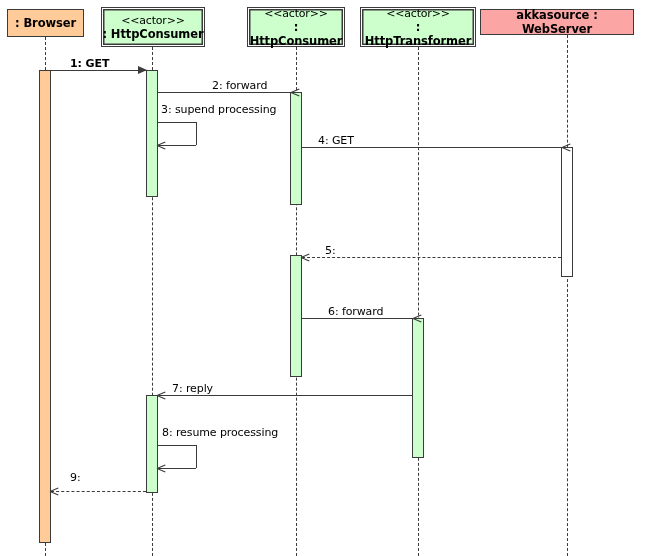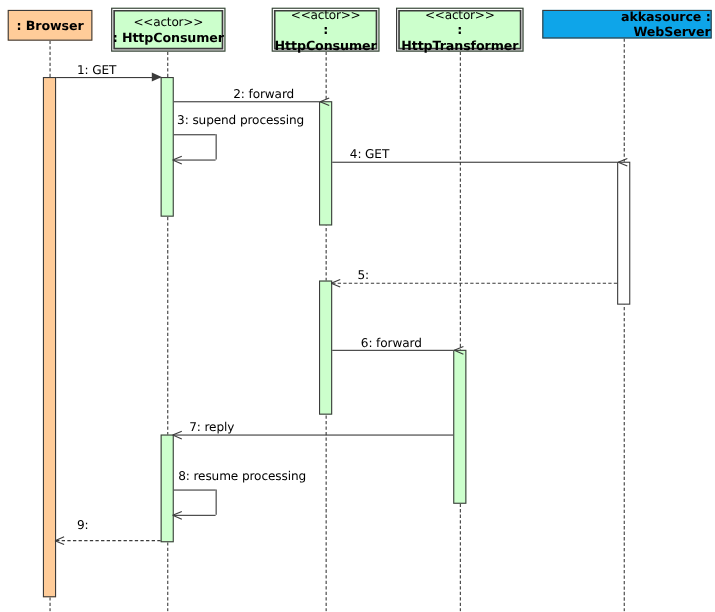--- a/index.html
+++ b/index.html
@@ -142,27 +142,27 @@
       <div class="head-name">: HttpConsumer</div>
     </div>
     <div class="lifeline-head head-actor" style="left: 247px; top: 7px; width: 98px; height: 40px; background: rgb(204, 255, 204);">
       <div class="head-stereotype">&lt;&lt;actor&gt;&gt;</div>
       <div class="head-name">: HttpConsumer</div>
     </div>
     <div class="lifeline-head head-actor" style="left: 360px; top: 7px; width: 116px; height: 40px; background: rgb(204, 255, 204);">
       <div class="head-stereotype">&lt;&lt;actor&gt;&gt;</div>
       <div class="head-name">: HttpTransformer</div>
     </div>
-    <div class="lifeline-head head-simple" style="left: 493px; top: 9px; width: 154px; height: 26px; background: #0ea5e9; text-align: right;">
+    <div class="lifeline-head head-simple" style="left: 480px; top: 9px; width: 154px; height: 26px; background: #fca5a5;">
       <div class="head-name-only">akkasource : WebServer</div>
     </div>
     <div style="position: absolute; left: 0px; top: 0px; width: 0px; height: 0px;">
       <div class="msg-line" style="left: 51px; top: 70px; width: 95px;"></div>
       <div class="arrowhead arrow-right" style="left: 138px; top: 66px;"></div>
-      <div class="msg-label" style="left: 70px; top: 58px;">1: GET</div>
+      <div class="msg-label" style="left: 70px; top: 58px; font-weight: bold;">1: GET</div>
     </div>
     <div style="position: absolute; left: 0px; top: 0px; width: 0px; height: 0px;">
       <div class="msg-line" style="left: 158px; top: 92px; width: 132px;"></div>
       <div class="arrow-open-right" style="left: 282px; top: 87px;"></div>
       <div class="msg-label" style="left: 197px; top: 80px; margin-left: 15px;">2: forward</div>
     </div>
     <div style="position: absolute; left: 0px; top: 0px; width: 0px; height: 0px;">
       <div class="msg-line" style="left: 158px; top: 122px; width: 38px;"></div>
       <div class="v-line" style="left: 196px; top: 122px; height: 23px;"></div>
       <div class="msg-line" style="left: 158px; top: 145px; width: 38px;"></div>

